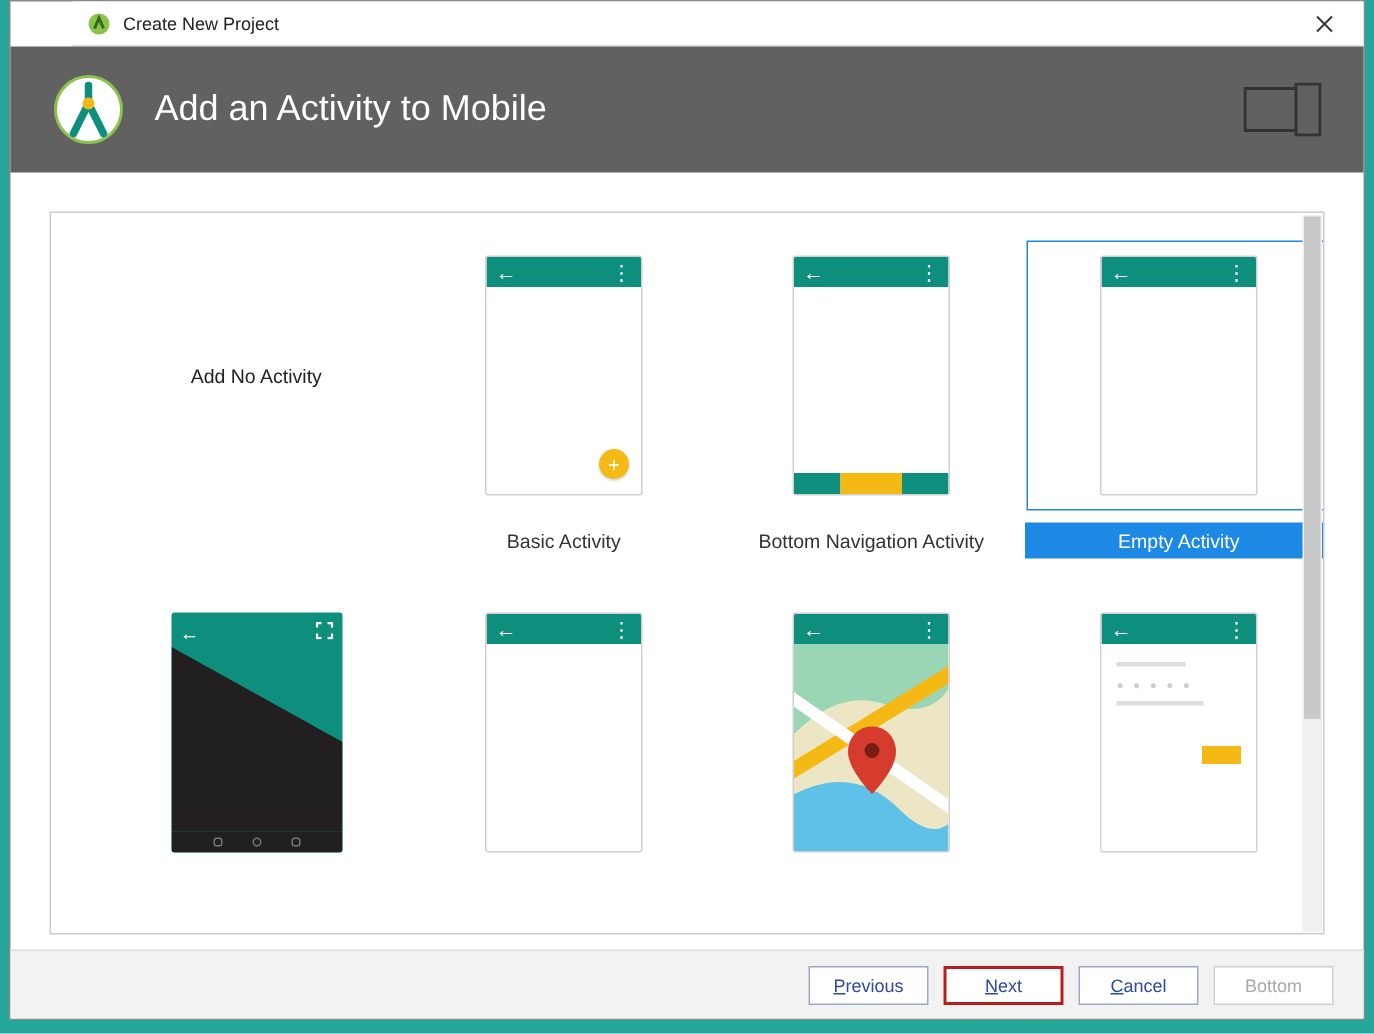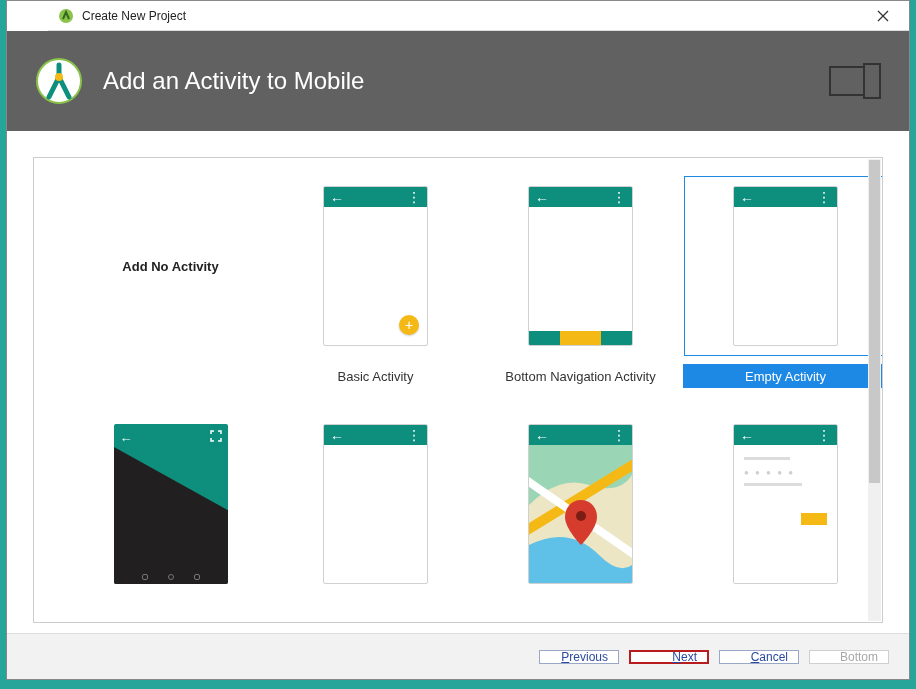--- a/index.html
+++ b/index.html
@@ -42,21 +42,21 @@
     }
     .titlebar .close {
       width: 40px; height: 28px;
       display: flex; align-items: center; justify-content: center;
       color: #222;
       font-size: 14px;
     }
     .header {
       background: #616161;
       color: #fff;
-      height: 100px;
+      height: 84px;
       display: flex;
       align-items: center;
       padding: 0 28px;
     }
     .header .as-logo {
       width: 48px; height: 48px;
       margin-right: 20px;
       display:flex; align-items: center; justify-content: center;
     }
     .header h1 {
@@ -142,21 +142,21 @@
     }
     .selected .label-row {
       background:#1e88e5; color:#fff;
     }
     .selected .sel-border {
       border:1px solid #1e88e5;
       padding: 9px 48px;
     }
     .sel-border { padding: 10px 49px; }
     .no-activity-label {
-      font-size:13px; color:#222; text-align:center;font-weight:bold;
+      font-size:13px; color:#222; text-align:center;
     }
     
     .full-thumb {
       background:#0e8f7e; border:none; width:114px;
       border-radius:2px;
       position:relative;
     }
     .full-thumb .top { padding:6px; display:flex; justify-content:space-between; color:#fff; }
     .full-thumb .diag {
       position:absolute; left:0; top:22px; right:0; bottom:14px;
@@ -204,24 +204,24 @@
       position:absolute; right:10px; bottom:58px;
       width:26px; height:12px; background:#f5b915;
     }
     .footer {
       height: 46px; border-top:1px solid #ddd;
       display:flex; align-items:center; justify-content:flex-end;
       padding: 0 20px; gap:10px;
       background:#f2f2f2;
     }
     .btn {
-      min-width: 80px; height:14px;
+      min-width: 80px; height:26px;
       border:1px solid #9aa7c7;
       background:#fff; color:#2b4aa0;
-      display:inline-flex; align-items:center; justify-content:flex-end;
+      display:inline-flex; align-items:center; justify-content:center;
       font-size:12px;
       padding: 0 10px;
     }
     .btn .ul { text-decoration: underline; }
     .btn.active { border:2px solid #b91c1c; }
     .btn.disabled { color:#a8a8a8; border-color:#cfcfcf; }
     .scrollbar-track {
       position:absolute; right:1px; top:1px; bottom:1px; width:13px;
       background:#f0f0f0;
     }

